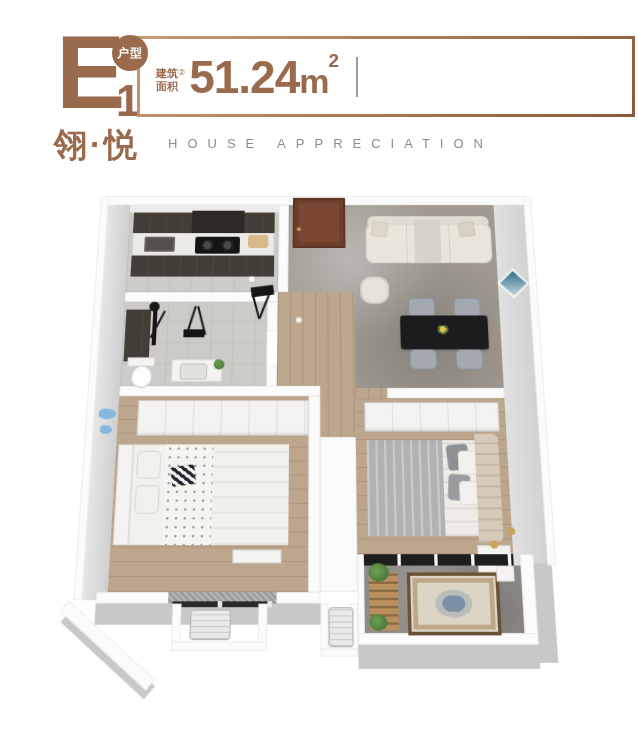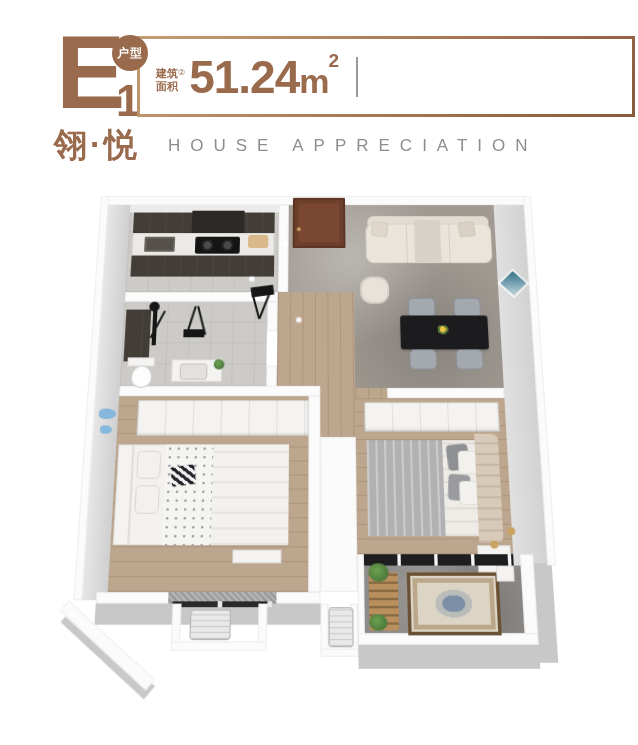--- a/index.html
+++ b/index.html
@@ -22,21 +22,21 @@
   .area-fn{font-size:8px;position:relative;top:-4px;color:var(--accent,#9a6a4d);}
   .area-value{color:var(--accent,#9a6a4d);font-size:46px;font-weight:bold;margin-left:4px;
           letter-spacing:-1px;text-align:right;}
   .area-unit{font-size:34px;font-weight:bold;}
   .area-sup{font-size:19px;font-weight:bold;vertical-align:26px;}
   .vline{width:2px;height:40px;background:#9b9b9b;margin:0 0 0 18px;}
   .layout-text{flex:1;text-align:center;font-size:37px;font-weight:bold;
           color:var(--layout-gray,#55524e);letter-spacing:4px;}
   .brand-cn{position:absolute;left:54px;top:123px;font-size:33px;font-weight:bold;
           color:var(--accent,#9a6a4d);letter-spacing:3px;}
-  .brand-en{position:absolute;left:168px;top:136px;font-size:17px;
+  .brand-en{position:absolute;left:168px;top:136px;font-size:13px;
           color:var(--brand-en-gray,#8d8d8d);letter-spacing:10px;white-space:nowrap;}
 
   
   .plan-scene{position:absolute;left:101px;top:196px;width:430px;height:470px;
           transform:perspective(1400px) rotateX(24deg);transform-origin:50% 0;}
   .fp{position:absolute;}
   .wall{background:var(--wall-white,#fbfbfb);box-shadow:inset 0 0 0 1px rgba(0,0,0,.05);}
   .face-t{background:#ebebeb;}
   .face-l{background:linear-gradient(90deg,#e6e6e6,#cfcfcf);}
   .face-r{background:linear-gradient(90deg,#e0e0e0,#d2d2d2);}

